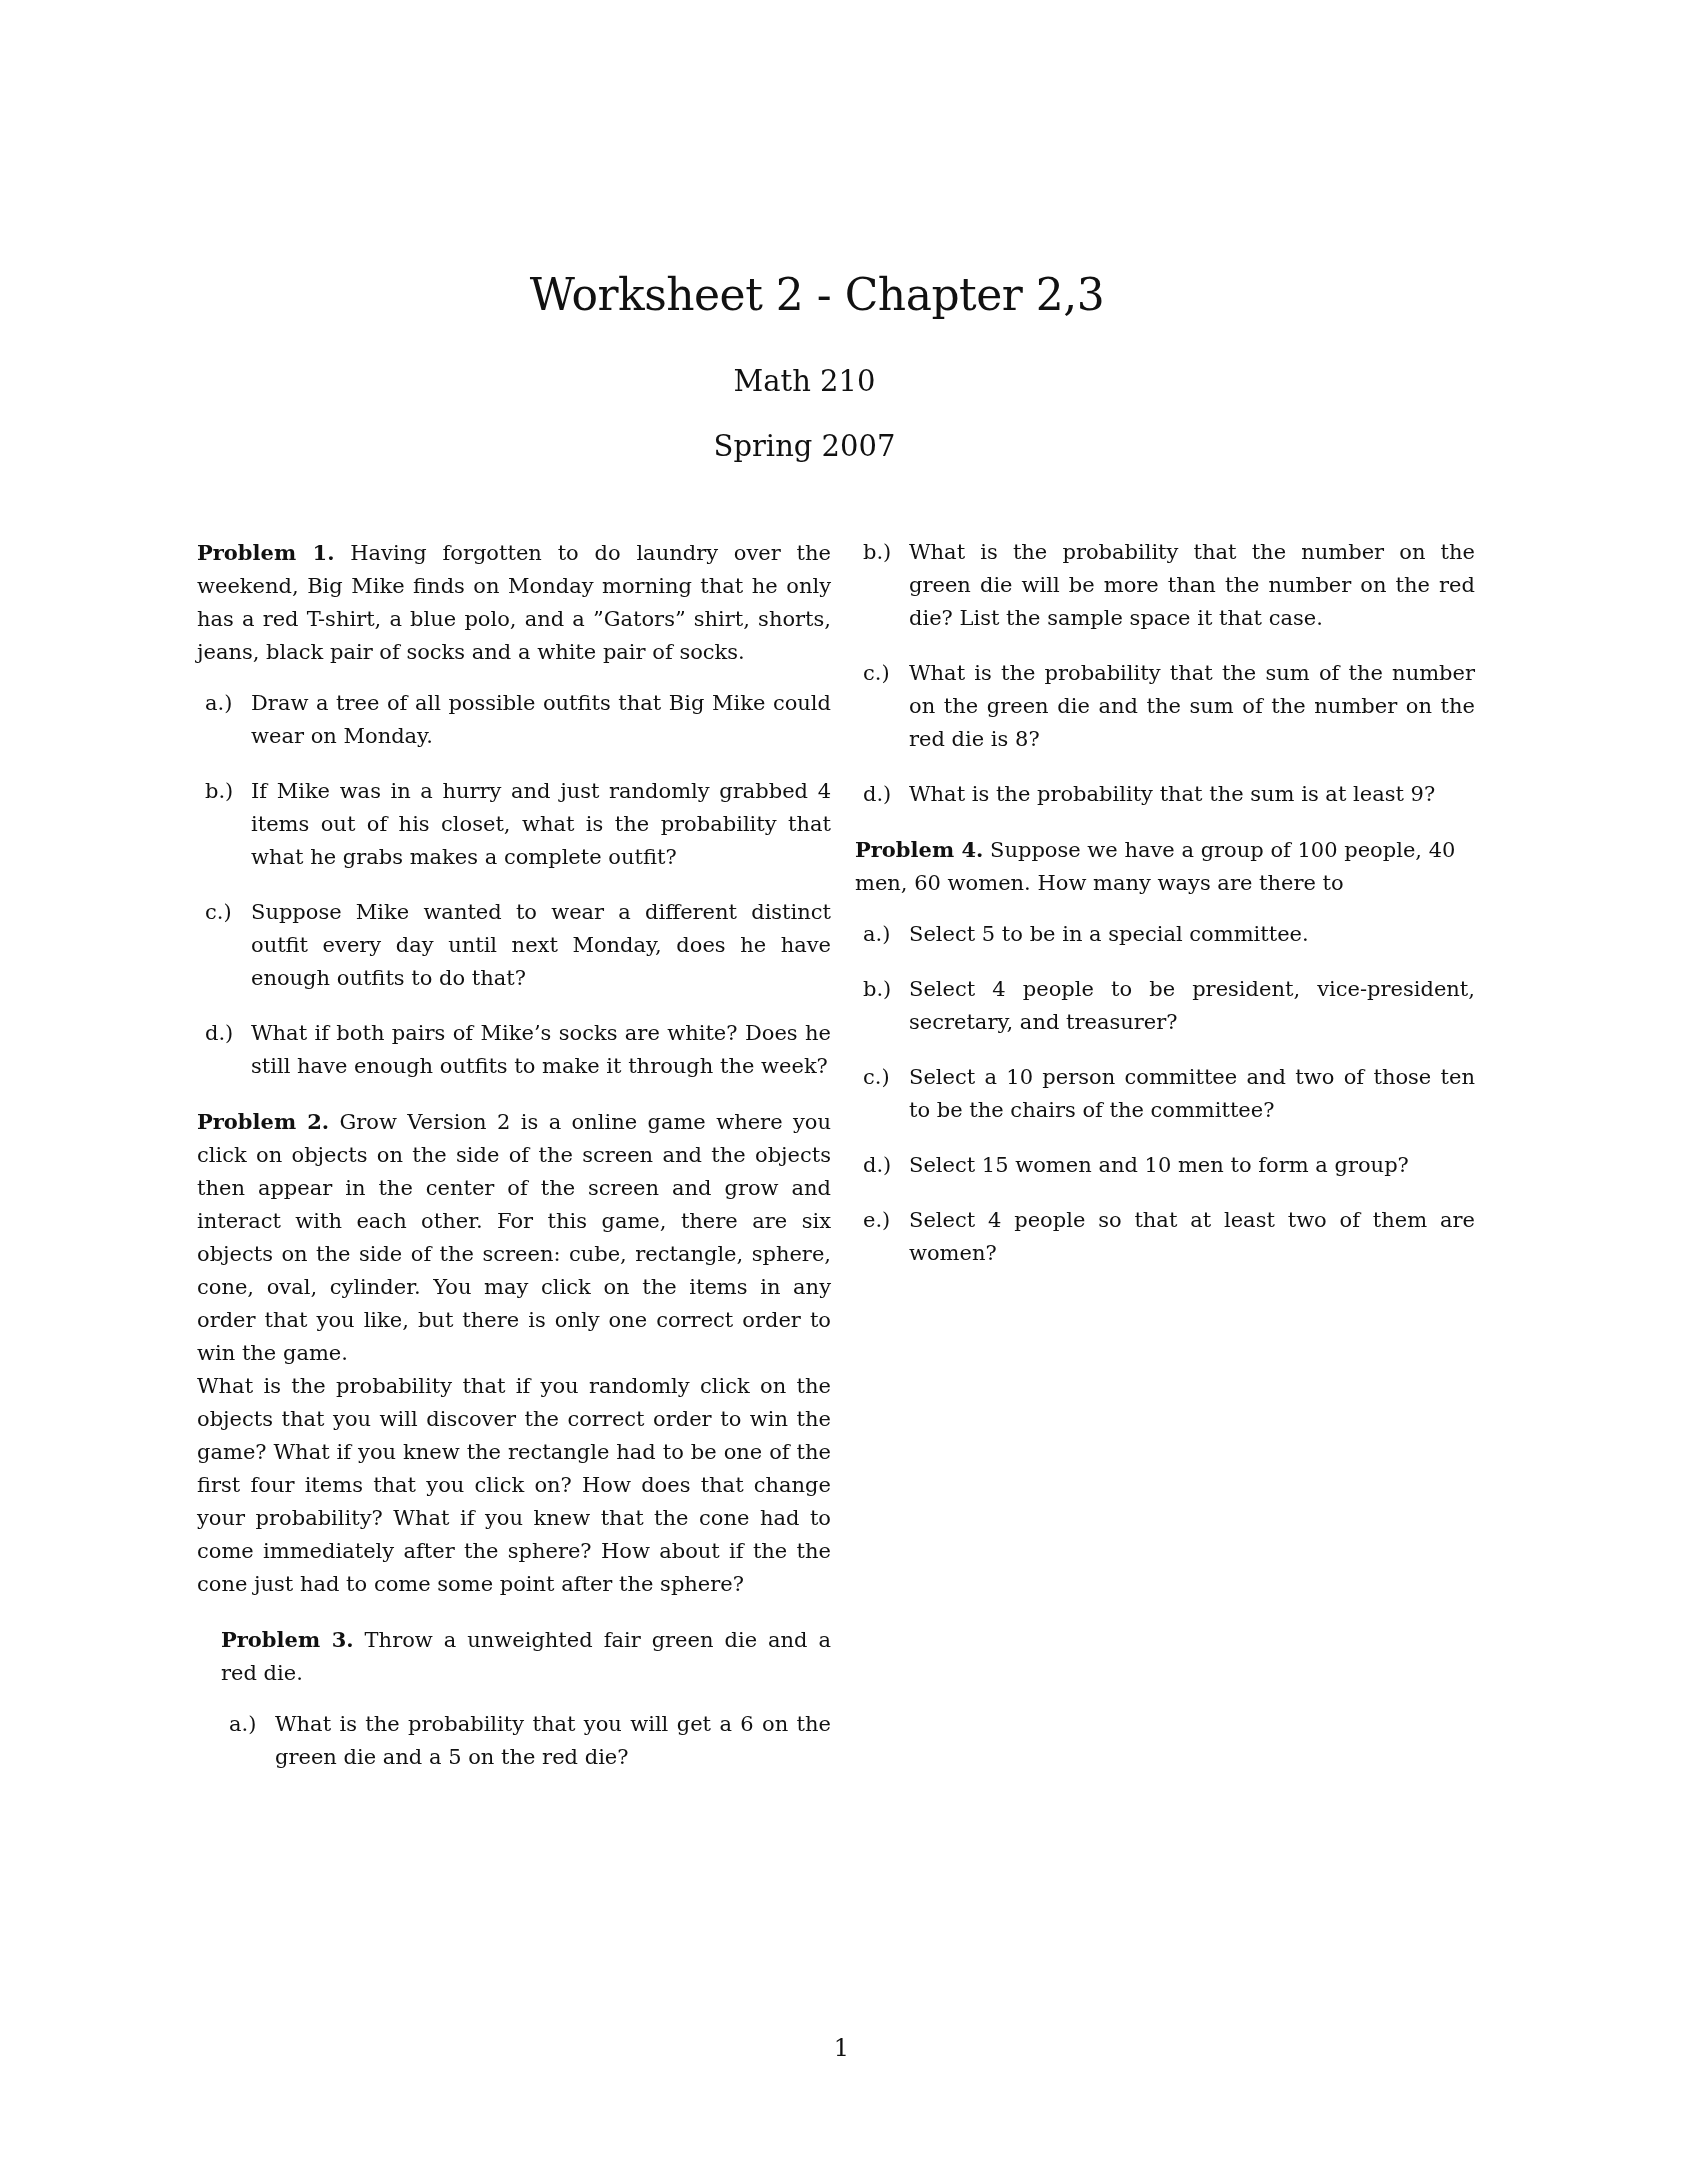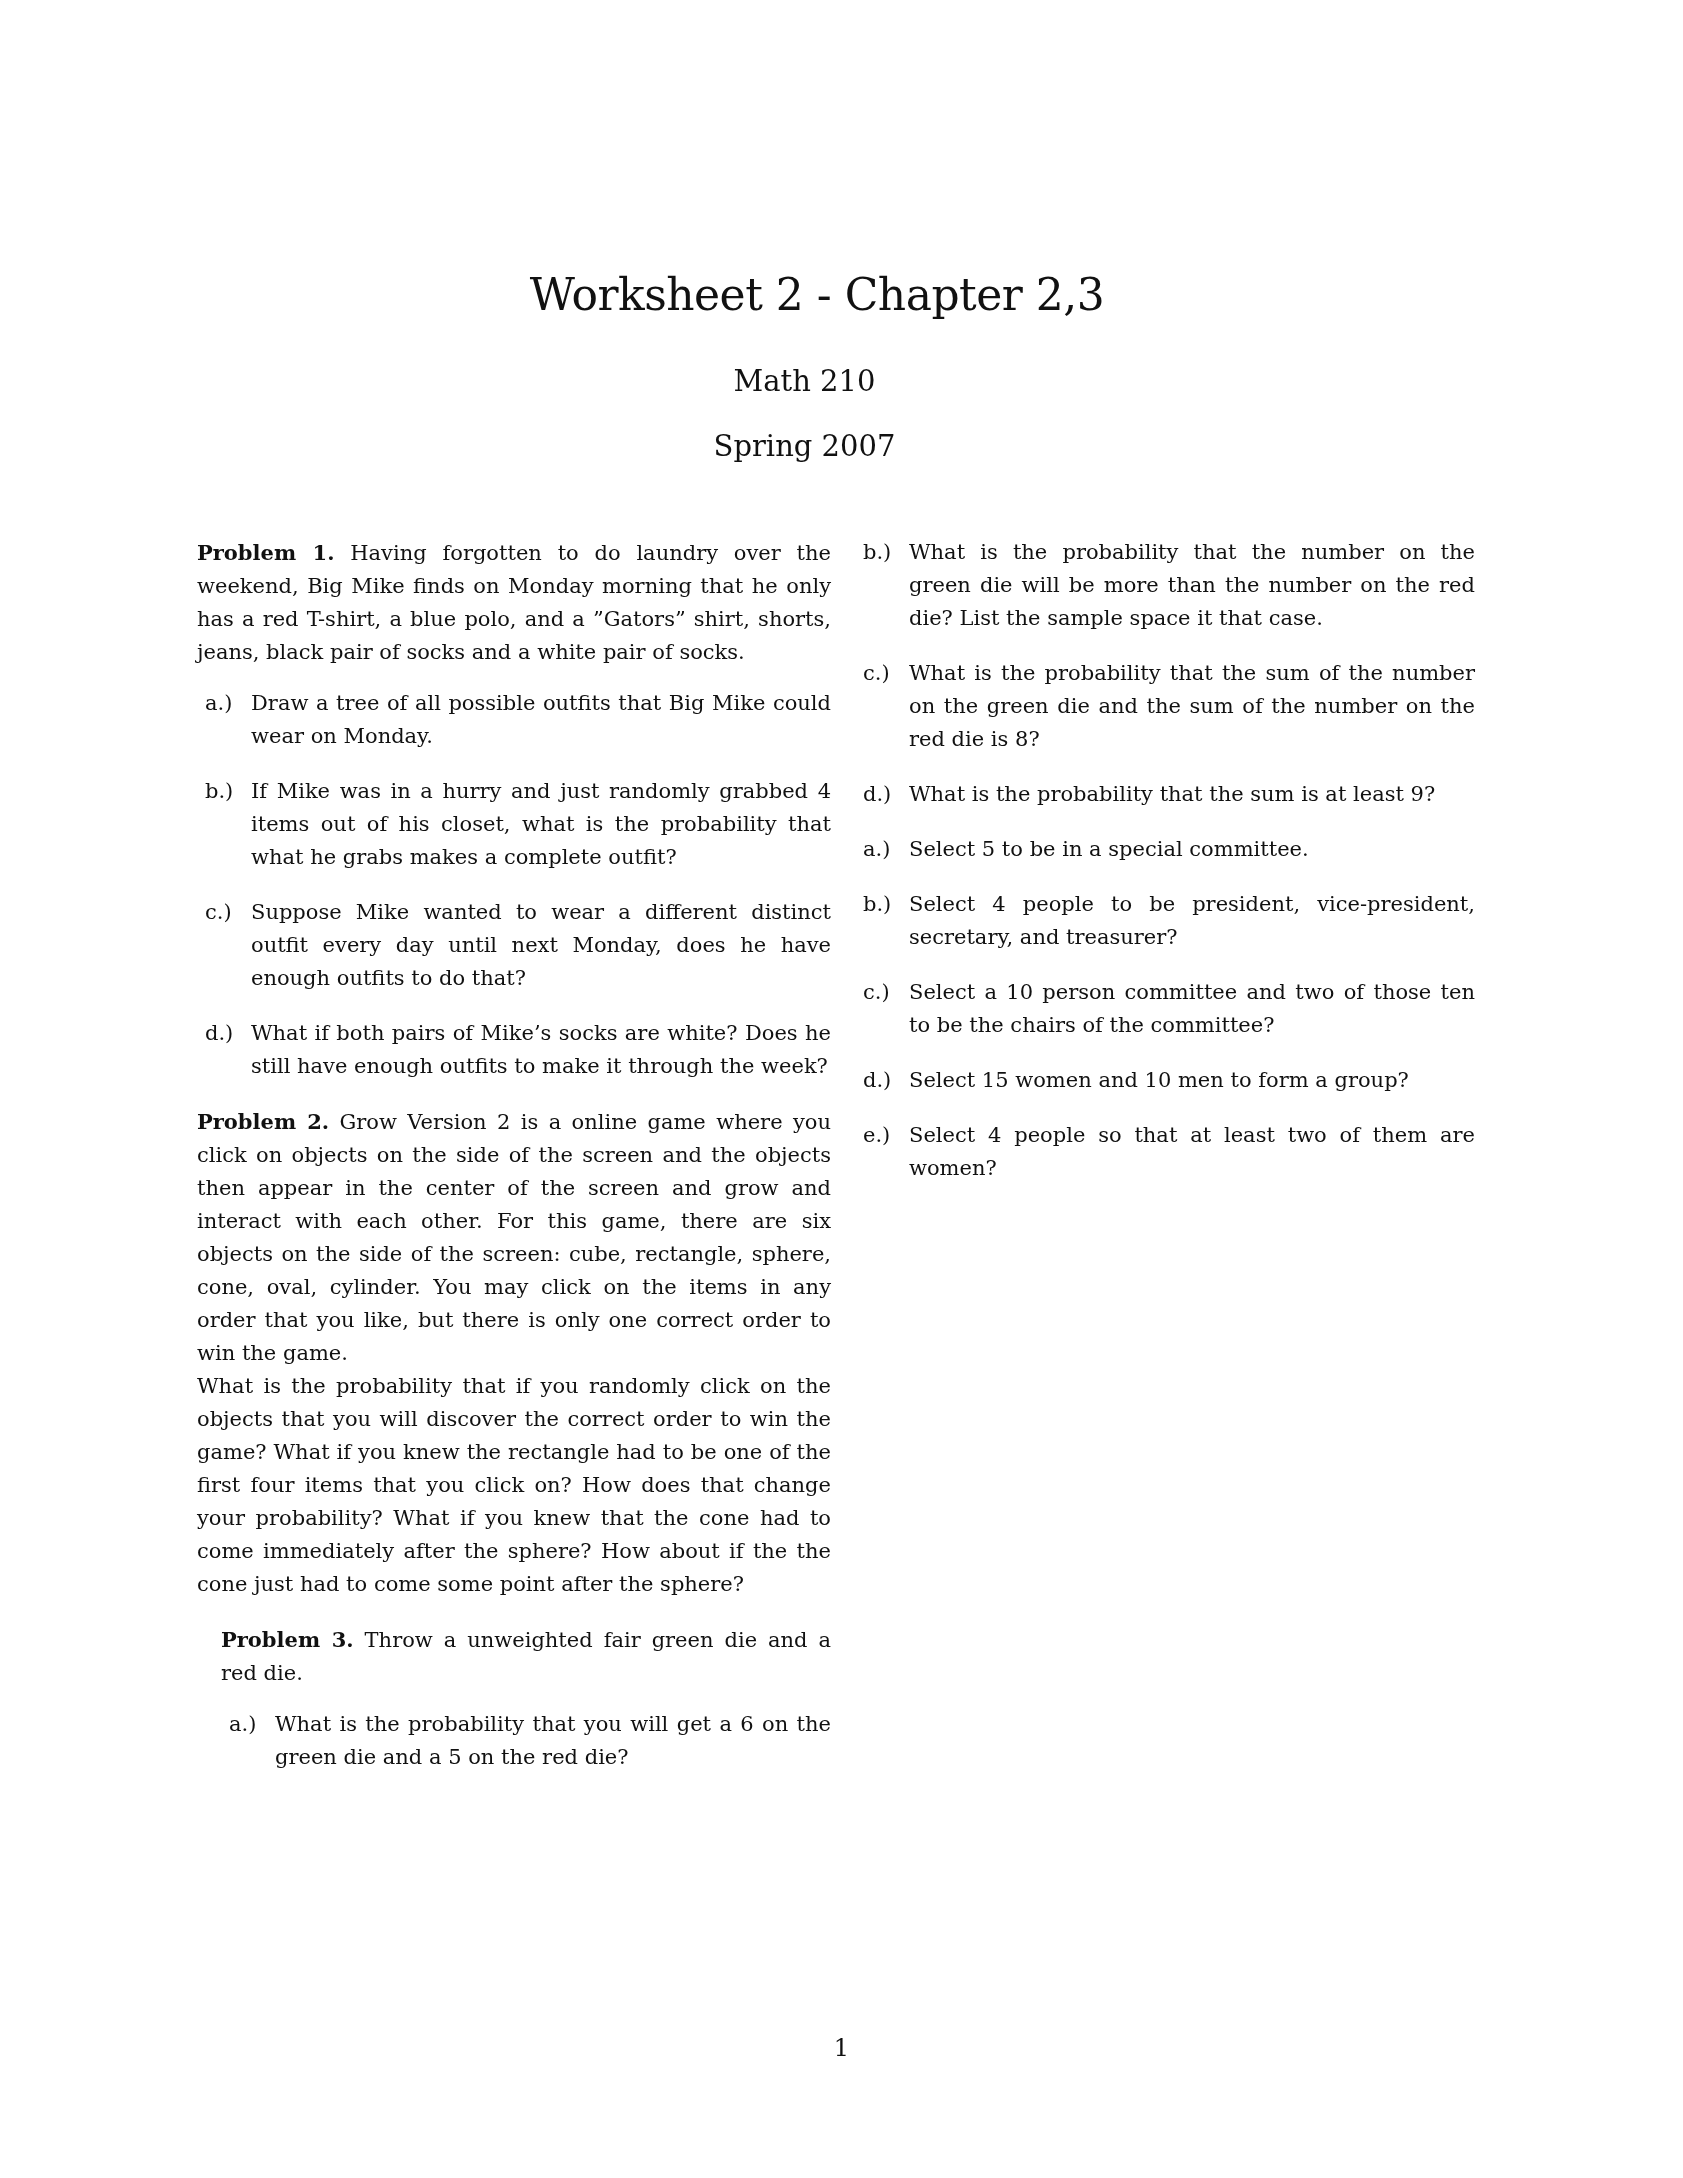--- a/index.html
+++ b/index.html
@@ -73,20 +73,21 @@
   </div>
 
   <div class="col col-right top">
     <ol class="items" style="margin-top:0;">
       <li><span class="lbl">b.)</span><span>What is the probability that the number on the green die will be more than the number on the red die? List the sample space it that case.</span></li>
       <li><span class="lbl">c.)</span><span>What is the probability that the sum of the number on the green die and the sum of the number on the red die is 8?</span></li>
       <li><span class="lbl">d.)</span><span>What is the probability that the sum is at least 9?</span></li>
     </ol>
 
     <div class="problem">
+      <p class="para" style="text-align:left;"><span class="problem-head">Problem 4.</span> <span>Suppose we have a group of 100 people, 40 men, 60 women. How many ways are there to</span></p>
       <ol class="items">
         <li><span class="lbl">a.)</span><span>Select 5 to be in a special committee.</span></li>
         <li><span class="lbl">b.)</span><span>Select 4 people to be president, vice-president, secretary, and treasurer?</span></li>
         <li><span class="lbl">c.)</span><span>Select a 10 person committee and two of those ten to be the chairs of the committee?</span></li>
         <li><span class="lbl">d.)</span><span>Select 15 women and 10 men to form a group?</span></li>
         <li><span class="lbl">e.)</span><span>Select 4 people so that at least two of them are women?</span></li>
       </ol>
     </div>
   </div>
 

